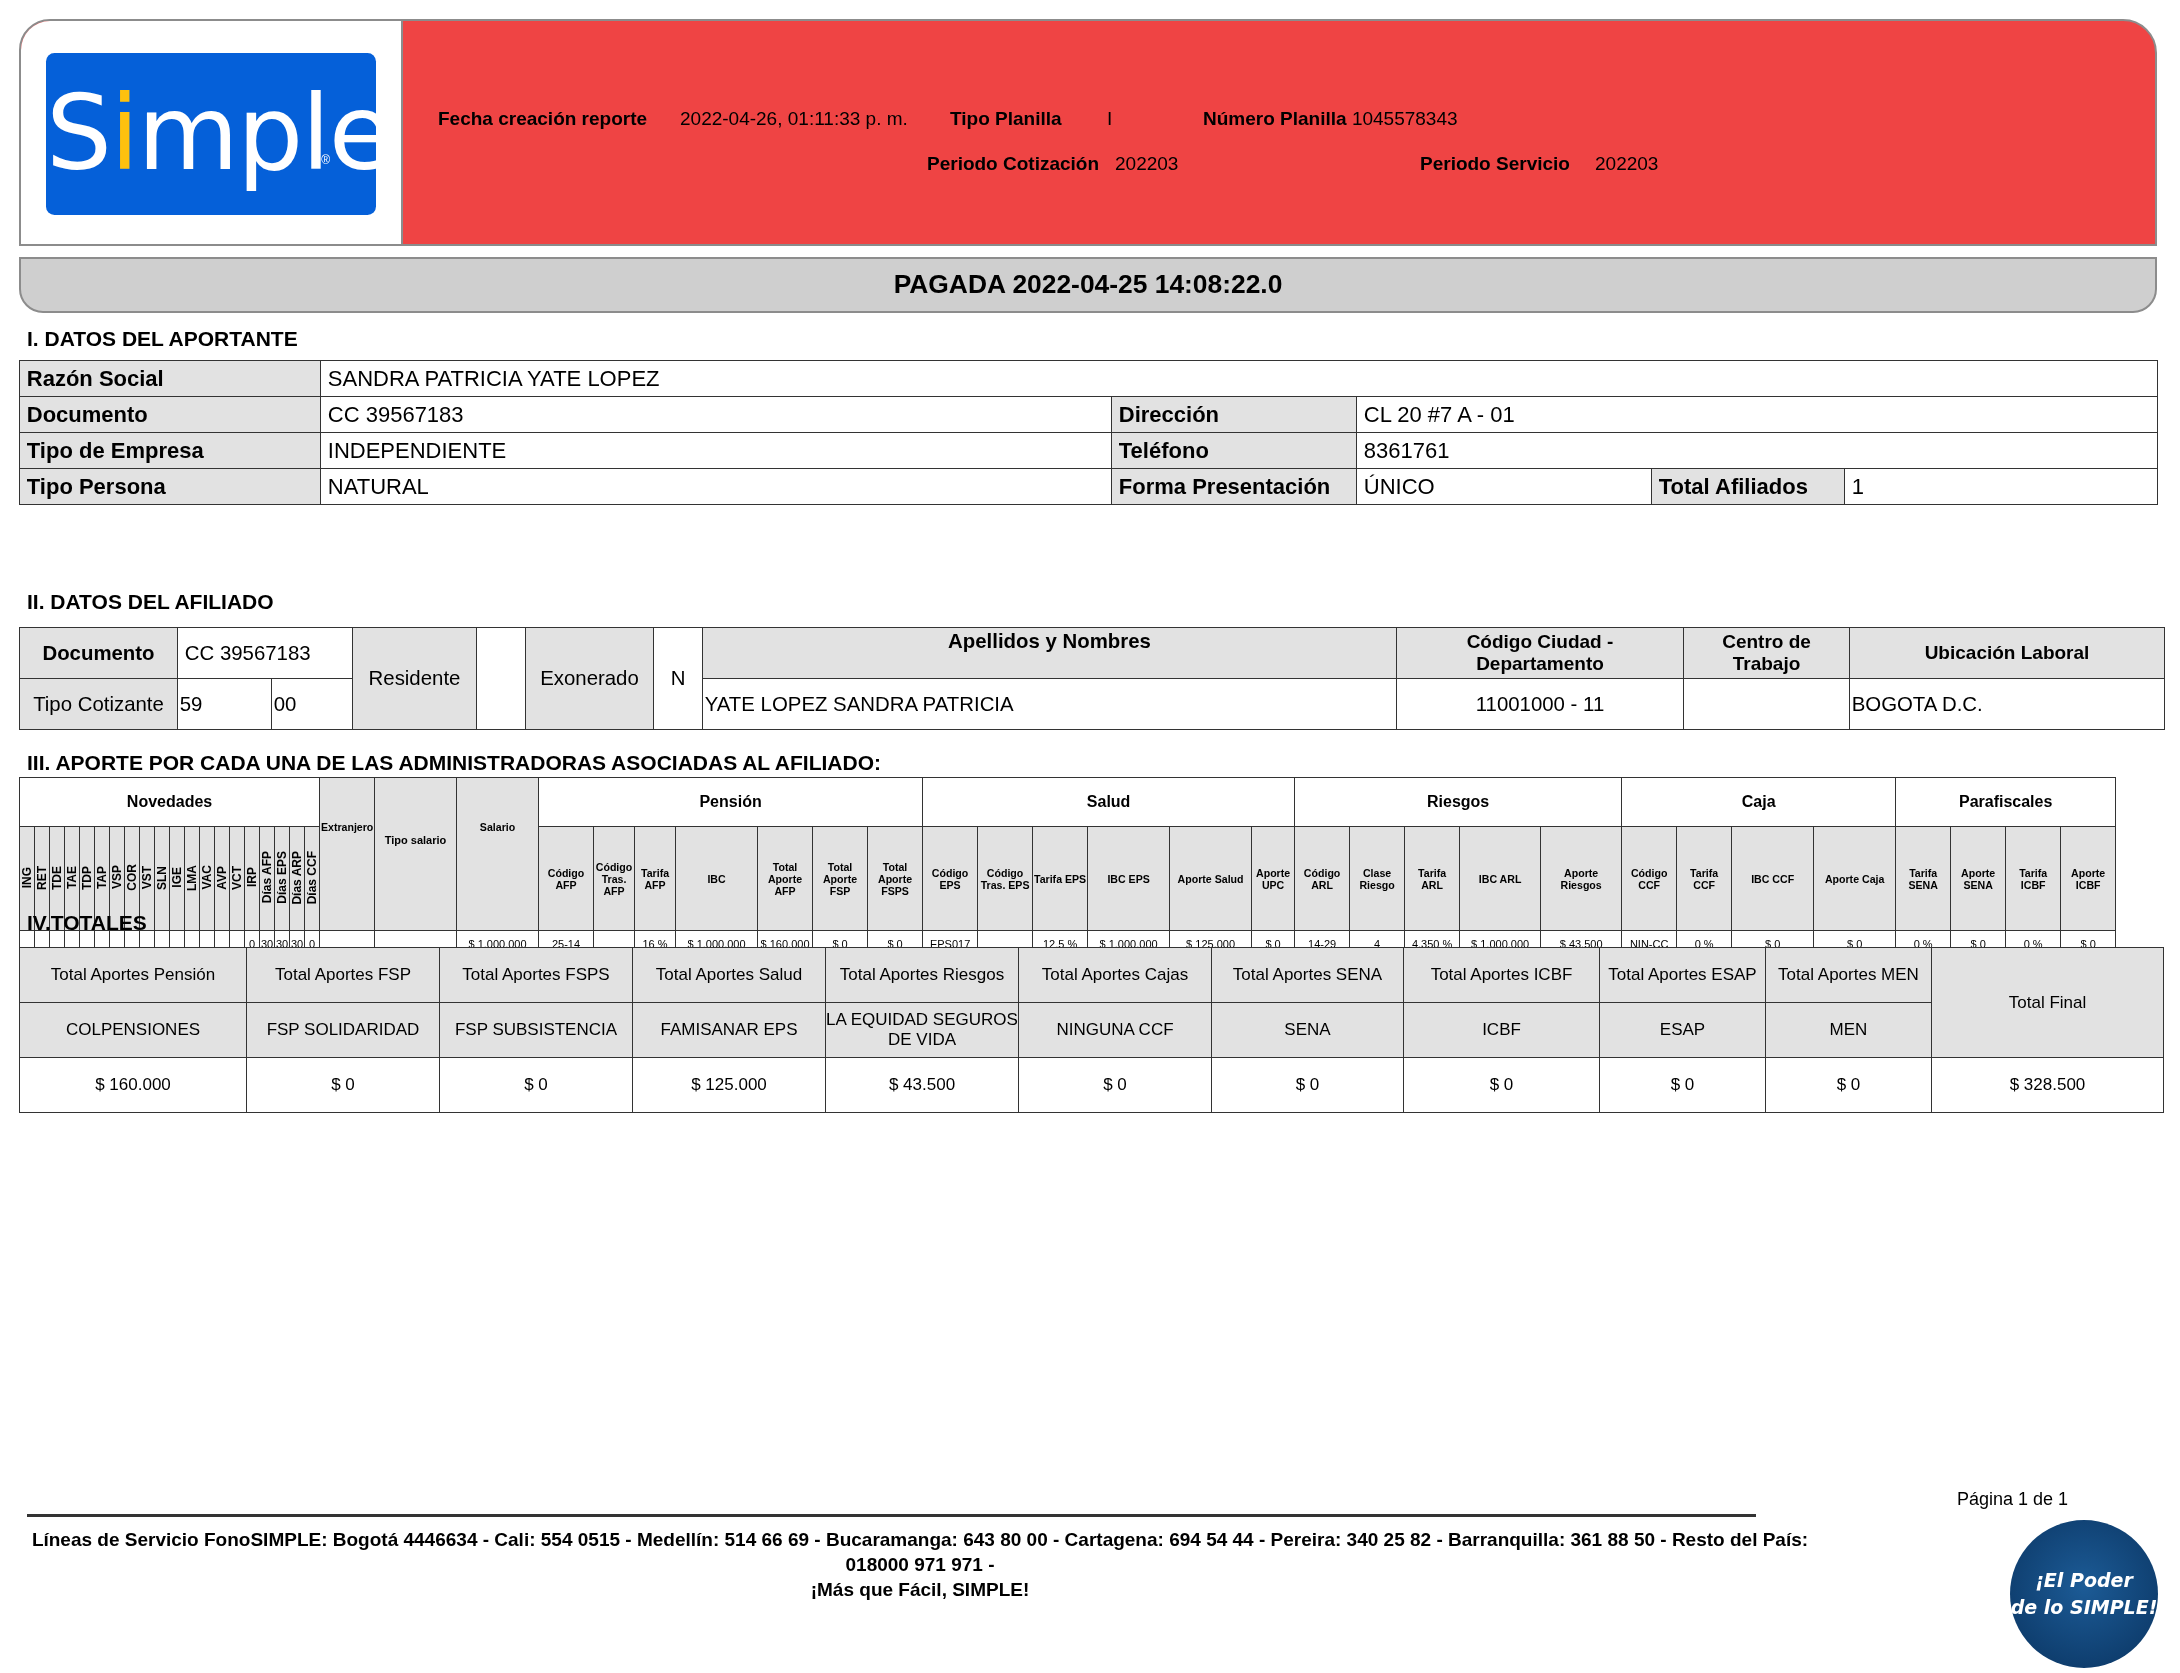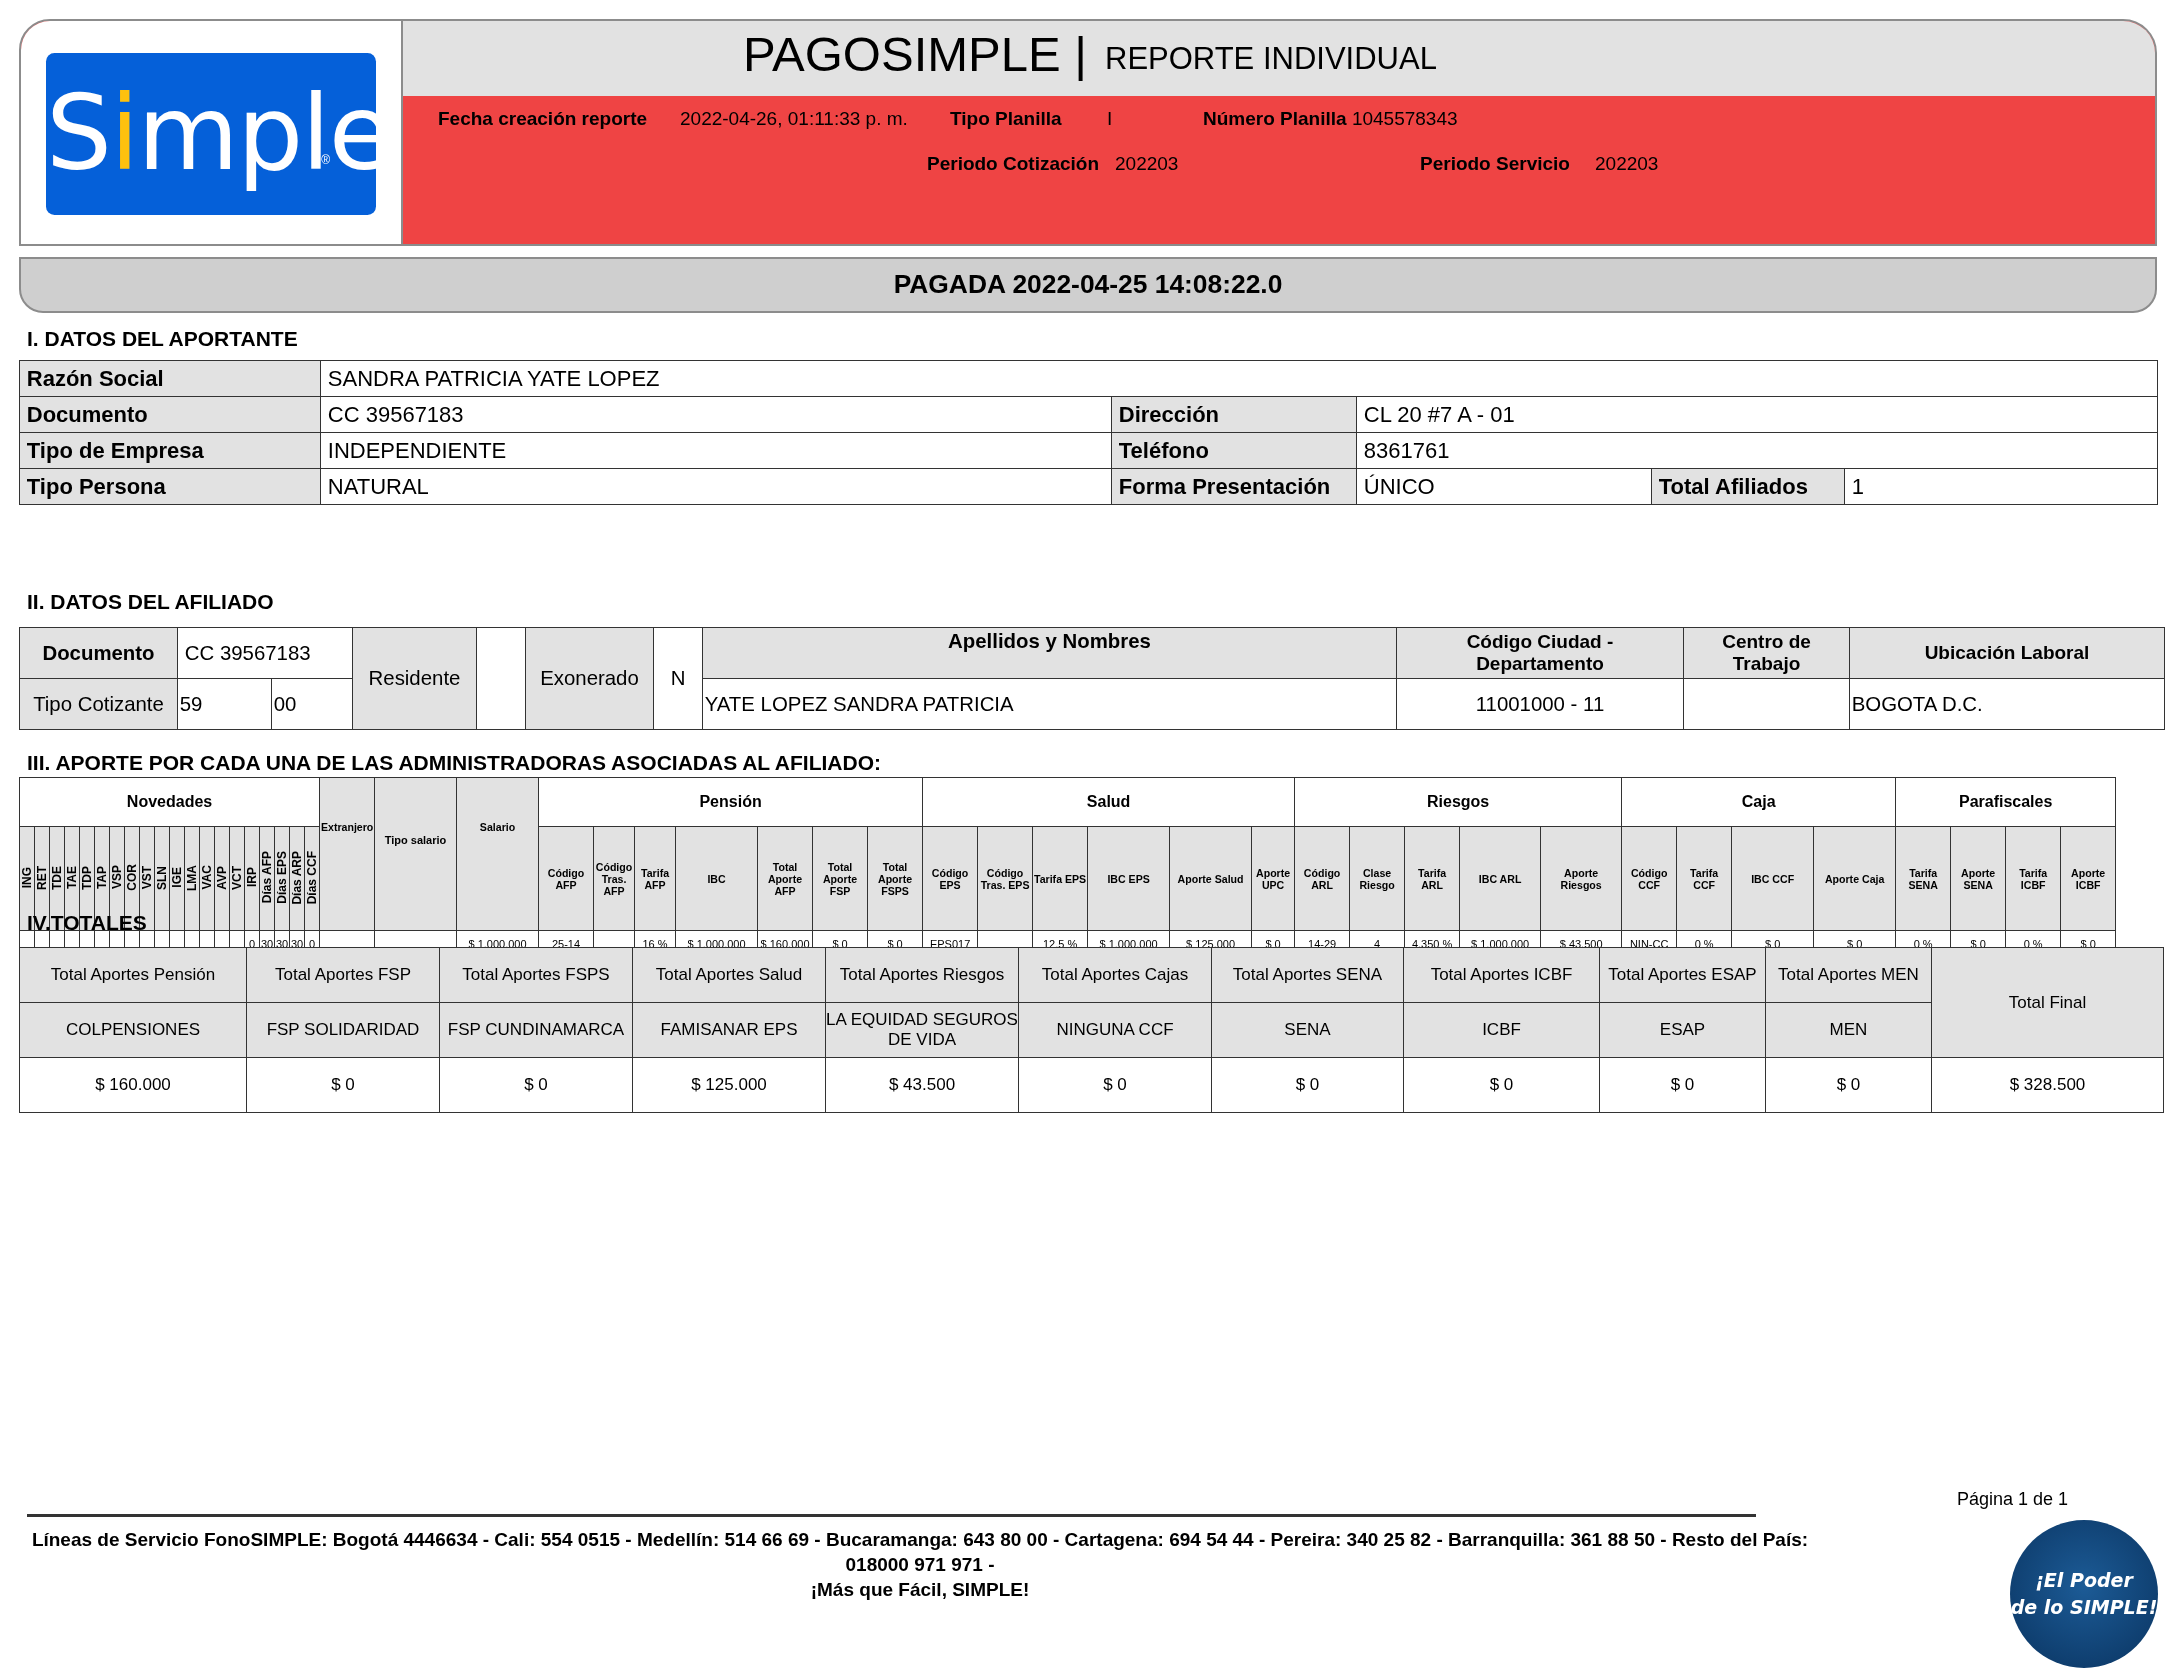--- a/index.html
+++ b/index.html
@@ -74,24 +74,20 @@
 </style>
 </head>
 <body>
 
 <div class="header">
   <div class="logo-cell">
     <div class="logo">
       <div class="logo-text"><span>S</span><span class="yellow">i</span><span>mple</span></div>
       <div class="logo-reg">®</div>
     </div>
-  </div>
-  <div class="title-band">
-    <span class="title-main">PAGOSIMPLE |</span>
-    <span class="title-sub">REPORTE INDIVIDUAL</span>
   </div>
   <div class="meta" style="left:417px; top:87px;"><b>Fecha creación reporte</b></div>
   <div class="meta" style="left:659px; top:87px;">2022-04-26, 01:11:33 p. m.</div>
   <div class="meta" style="left:929px; top:87px;"><b>Tipo Planilla</b></div>
   <div class="meta" style="left:1086px; top:87px;">I</div>
   <div class="meta" style="left:1182px; top:87px;"><b>Número Planilla</b> <span>1045578343</span></div>
   <div class="meta" style="left:906px; top:132px;"><b>Periodo Cotización</b></div>
   <div class="meta" style="left:1094px; top:132px;">202203</div>
   <div class="meta" style="left:1399px; top:132px;"><b>Periodo Servicio</b></div>
   <div class="meta" style="left:1574px; top:132px;">202203</div>
@@ -369,21 +365,21 @@
         <td class="g">Total Aportes Cajas</td>
         <td class="g">Total Aportes SENA</td>
         <td class="g">Total Aportes ICBF</td>
         <td class="g">Total Aportes ESAP</td>
         <td class="g">Total Aportes MEN</td>
         <td class="g" rowspan="2">Total Final</td>
       </tr>
   <tr id="t4-entities">
         <td class="g">COLPENSIONES</td>
         <td class="g">FSP SOLIDARIDAD</td>
-        <td class="g">FSP CUNDINAMARCA</td>
+        <td class="g">FSP SUBSISTENCIA</td>
         <td class="g">FAMISANAR EPS</td>
         <td class="g">LA EQUIDAD SEGUROS DE VIDA</td>
         <td class="g">NINGUNA CCF</td>
         <td class="g">SENA</td>
         <td class="g">ICBF</td>
         <td class="g">ESAP</td>
         <td class="g">MEN</td>
       </tr>
   <tr id="t4-values">
         <td>$ 160.000</td>

